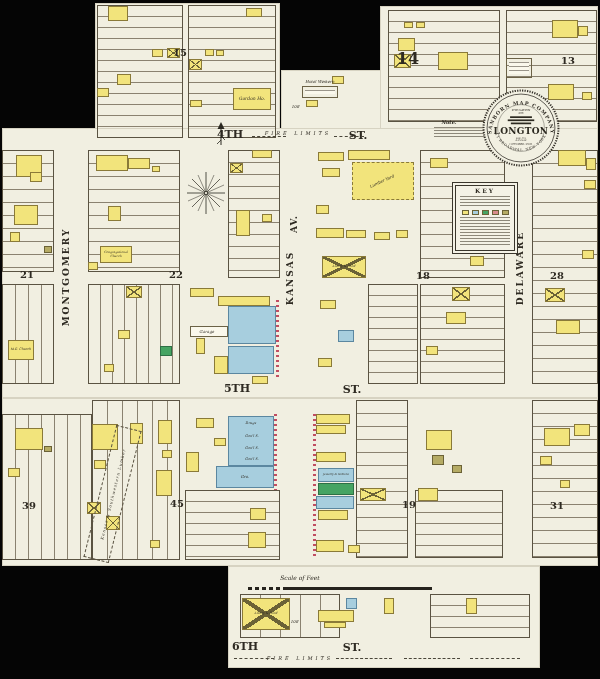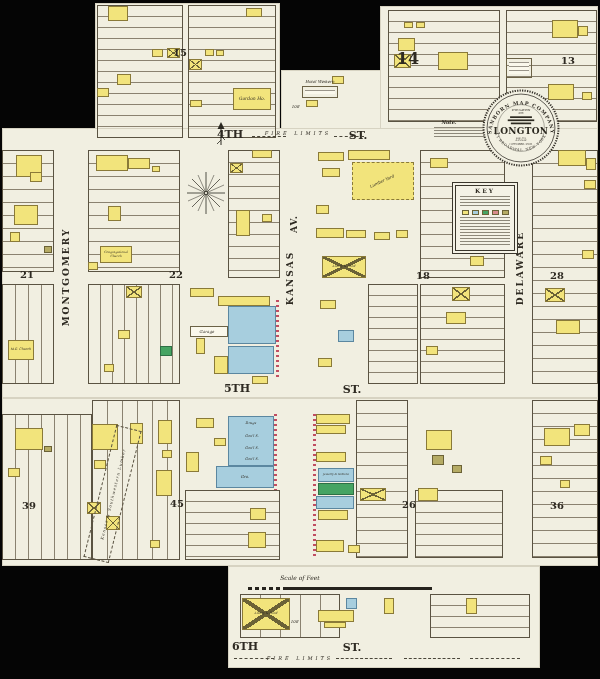--- a/index.html
+++ b/index.html
@@ -233,22 +233,22 @@
       <span class="lbl" style="left: 520px; top: 268px; font-size: 9px; font-weight: bold; letter-spacing: 2px; transform: translate(-50%, -50%) rotate(-90deg);">DELAWARE</span>
       <span class="lbl" style="left: 180px; top: 52px; font-size: 10px; font-weight: bold; transform: translate(-50%, -50%) rotate(0deg);">15</span>
       <span class="lbl" style="left: 408px; top: 58px; font-size: 16px; font-weight: bold; transform: translate(-50%, -50%) rotate(0deg);">14</span>
       <span class="lbl" style="left: 568px; top: 60px; font-size: 10px; font-weight: bold; transform: translate(-50%, -50%) rotate(0deg);">13</span>
       <span class="lbl" style="left: 27px; top: 274px; font-size: 10px; font-weight: bold; transform: translate(-50%, -50%) rotate(0deg);">21</span>
       <span class="lbl" style="left: 176px; top: 274px; font-size: 10px; font-weight: bold; transform: translate(-50%, -50%) rotate(0deg);">22</span>
       <span class="lbl" style="left: 423px; top: 275px; font-size: 10px; font-weight: bold; transform: translate(-50%, -50%) rotate(0deg);">18</span>
       <span class="lbl" style="left: 557px; top: 275px; font-size: 10px; font-weight: bold; transform: translate(-50%, -50%) rotate(0deg);">28</span>
       <span class="lbl" style="left: 29px; top: 505px; font-size: 10px; font-weight: bold; transform: translate(-50%, -50%) rotate(0deg);">39</span>
       <span class="lbl" style="left: 177px; top: 503px; font-size: 10px; font-weight: bold; transform: translate(-50%, -50%) rotate(0deg);">45</span>
-      <span class="lbl" style="left: 409px; top: 504px; font-size: 10px; font-weight: bold; transform: translate(-50%, -50%) rotate(0deg);">26</span>
-      <span class="lbl" style="left: 557px; top: 505px; font-size: 10px; font-weight: bold; transform: translate(-50%, -50%) rotate(0deg);">36</span>
+      <span class="lbl" style="left: 409px; top: 504px; font-size: 10px; font-weight: bold; transform: translate(-50%, -50%) rotate(0deg);">19</span>
+      <span class="lbl" style="left: 557px; top: 505px; font-size: 10px; font-weight: bold; transform: translate(-50%, -50%) rotate(0deg);">31</span>
       <span class="lbl" style="left: 300px; top: 577px; font-size: 6px; font-style: italic; transform: translate(-50%, -50%) rotate(0deg);">Scale of Feet</span>
       <span class="lbl" style="left: 449px; top: 122px; font-size: 5px; font-weight: bold; font-style: italic; transform: translate(-50%, -50%) rotate(0deg);">Note.</span>
       <span class="lbl" style="left: 320px; top: 81px; font-size: 4px; font-style: italic; transform: translate(-50%, -50%) rotate(0deg);">Hotel Western</span>
       <span class="lbl" style="left: 207px; top: 331px; font-size: 4px; font-style: italic; transform: translate(-50%, -50%) rotate(0deg);">Garage</span>
       <span class="lbl" style="left: 296px; top: 106px; font-size: 4px; font-style: italic; transform: translate(-50%, -50%) rotate(0deg);">100'</span>
       <span class="lbl" style="left: 295px; top: 621px; font-size: 4px; font-style: italic; transform: translate(-50%, -50%) rotate(0deg);">100'</span>
       <span class="lbl" style="left: 382px; top: 181px; font-size: 4px; font-style: italic; transform: translate(-50%, -50%) rotate(-25deg);">Lumber Yard</span>
       <span class="lbl" style="left: 251px; top: 423px; font-size: 3.5px; font-style: italic; transform: translate(-50%, -50%) rotate(0deg);">Drugs</span>
       <span class="lbl" style="left: 252px; top: 436px; font-size: 3.5px; font-style: italic; transform: translate(-50%, -50%) rotate(0deg);">Gen'l S.</span>
       <span class="lbl" style="left: 252px; top: 448px; font-size: 3.5px; font-style: italic; transform: translate(-50%, -50%) rotate(0deg);">Gen'l S.</span>

